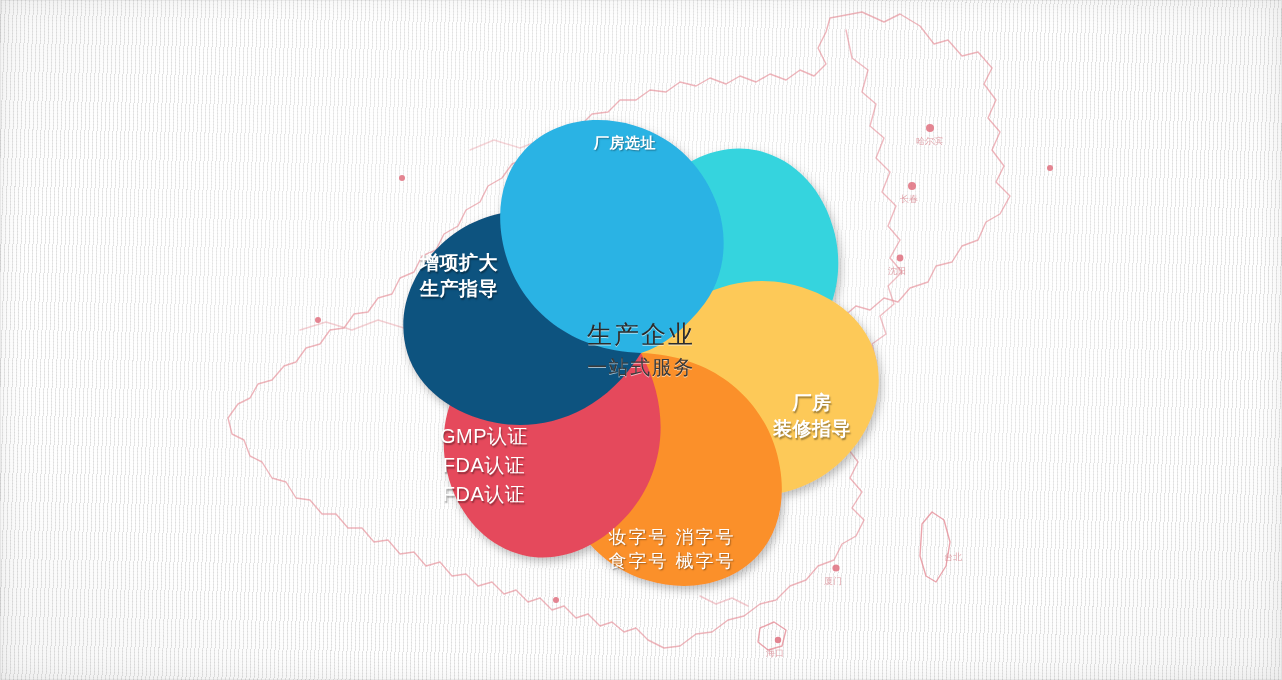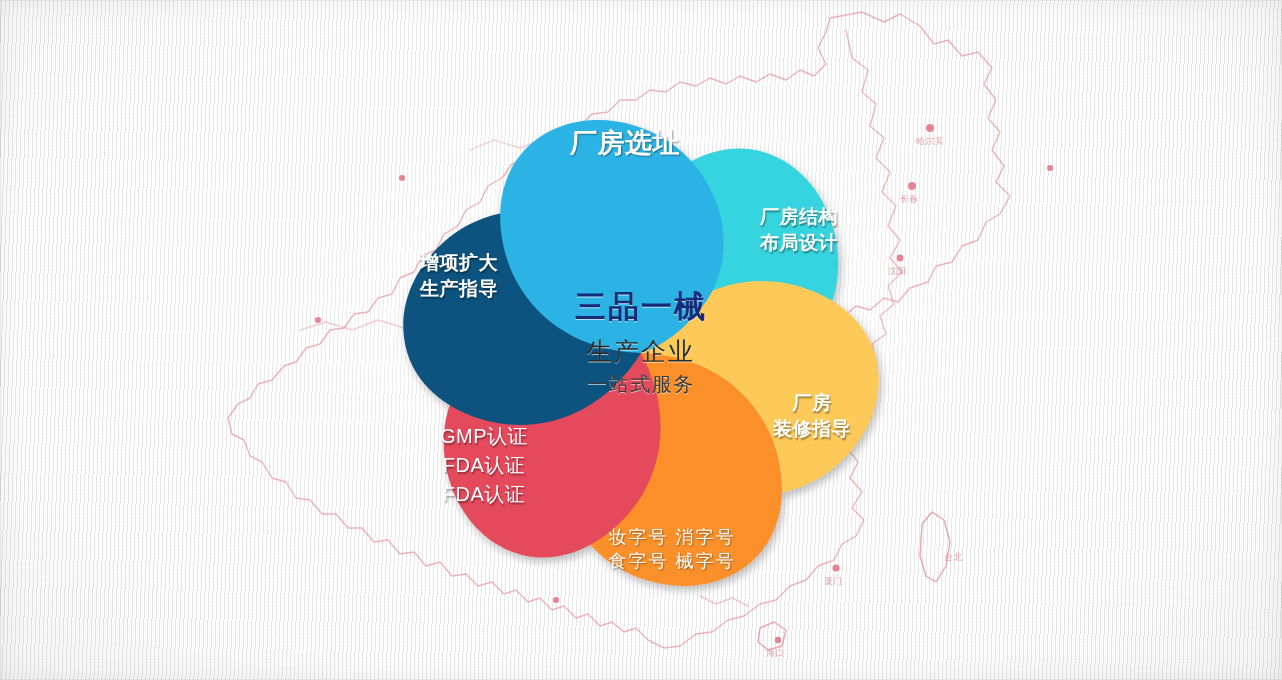--- a/index.html
+++ b/index.html
@@ -89,21 +89,21 @@
     line-height: 1.36;
     letter-spacing: 0.5px;
     text-shadow: 1px 1.5px 1.5px rgba(0,0,0,0.38);
     white-space: nowrap;
     pointer-events: none;
     font-weight: bold;
   }
   .pl-line { display: block; }
 
   
-  #label-site      { left: 625px; top: 143px; font-size: 27px; transform: translate(-50%,-50%); text-align: right; }
+  #label-site      { left: 625px; top: 143px; font-size: 15px; transform: translate(-50%,-50%); text-align: right; }
   #label-structure { left: 799px; top: 230px; font-size: 19px; transform: translate(-50%,-50%); }
   #label-fitout    { left: 812px; top: 416px; font-size: 19px; transform: translate(-50%,-50%); }
   #label-license   { left: 672px; top: 549px; font-size: 17px; transform: translate(-50%,-50%); }
   #label-license .pl-head { font-size: 19px; display:block; margin-bottom: 2px; letter-spacing: 1px;}
   #label-license .pl-sub  { font-size: 18px; display:block; font-weight: normal; letter-spacing: 2px;}
   #label-cert      { left: 484px; top: 466px; font-size: 20px; transform: translate(-50%,-50%); font-weight: normal; }
   #label-cert .pl-line { margin: 2px 0; }
   #label-expand    { left: 459px; top: 276px; font-size: 19px; transform: translate(-50%,-50%); }
 
   
@@ -273,24 +273,20 @@
                  C414,384 378,380 352,362
                  C325,343 308,322 300,300 Z" transform="rotate(272 300 300)"></path>
       </g>
     </svg>
   </div>
 
   <div class="petal-label" id="label-site">
     <span class="pl-line">厂房选址</span>
   </div>
 
-  <div class="petal-label" id="label-structure">
-    <span class="pl-line">厂房结构</span>
-    <span class="pl-line">布局设计</span>
-  </div>
 
   <div class="petal-label" id="label-fitout">
     <span class="pl-line">厂房</span>
     <span class="pl-line">装修指导</span>
   </div>
 
   <div class="petal-label" id="label-license">
     <span class="pl-sub pl-line">妆字号  消字号</span>
     <span class="pl-sub pl-line">食字号  械字号</span>
   </div>
@@ -300,19 +296,18 @@
     <span class="pl-line">FDA认证</span>
     <span class="pl-line">FDA认证</span>
   </div>
 
   <div class="petal-label" id="label-expand">
     <span class="pl-line">增项扩大</span>
     <span class="pl-line">生产指导</span>
   </div>
 
   <div class="center-block">
-    <div class="center-title" style="color: rgb(21, 45, 120);">三品一械</div>
     <div class="center-sub1">生产企业</div>
     <div class="center-sub2">一站式服务</div>
   </div>
 
   <div class="bg-edge"></div>
 </div>
 
 </body></html>

